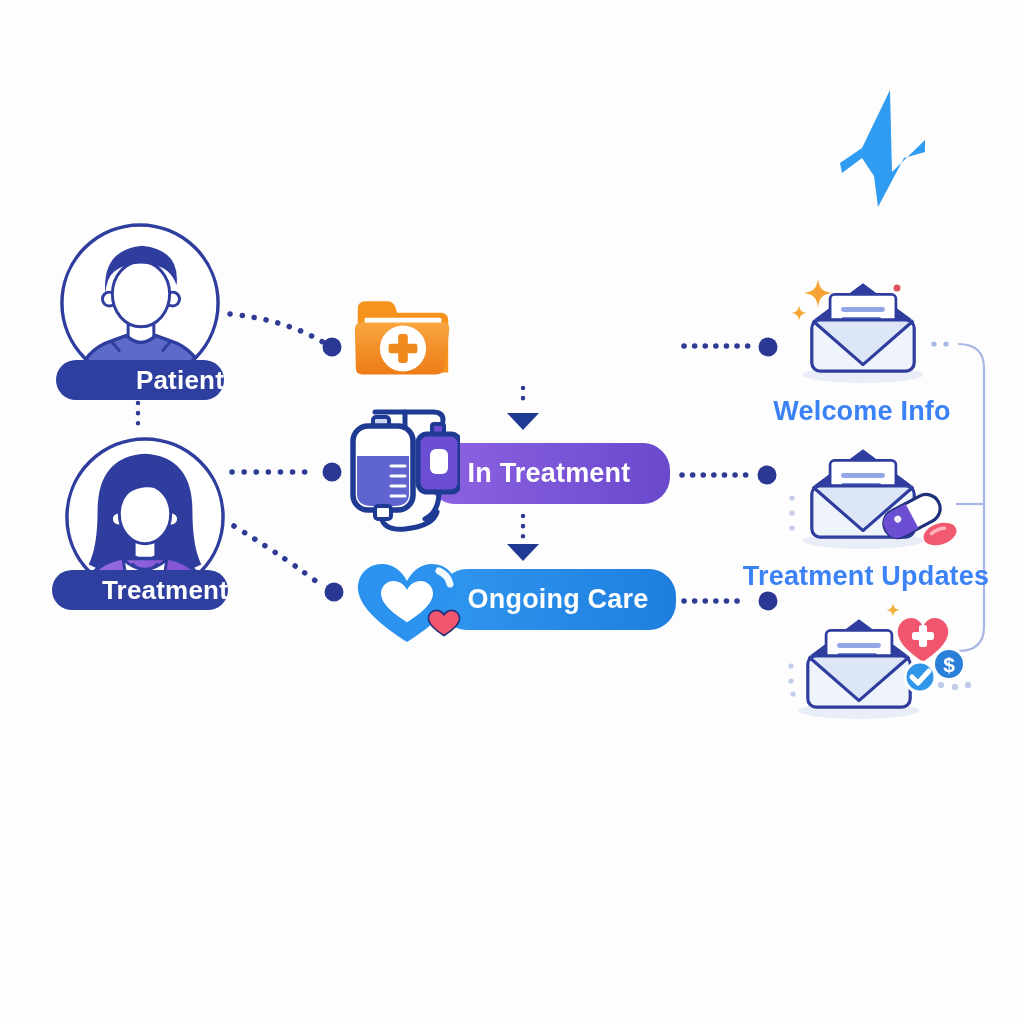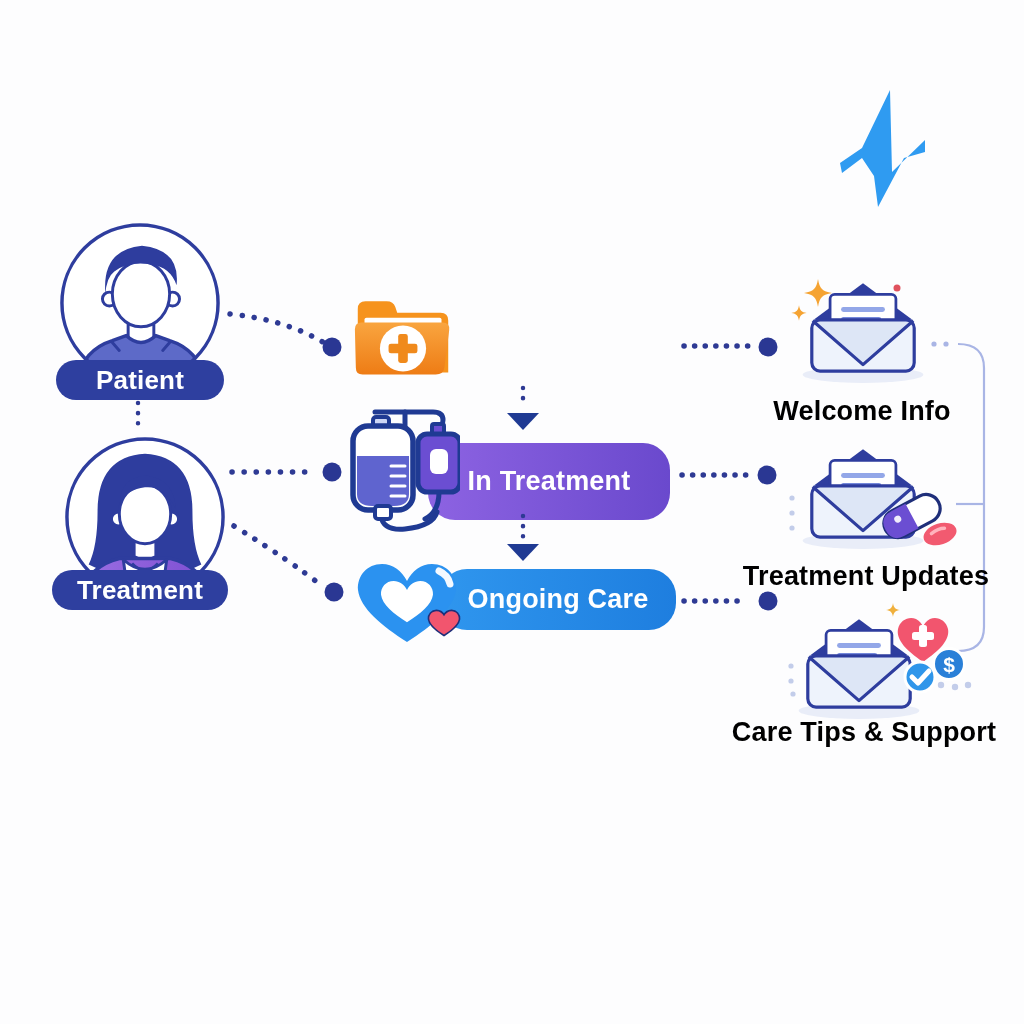--- a/index.html
+++ b/index.html
@@ -5,37 +5,37 @@
   html,body{margin:0;padding:0;background:#fff;}
   .canvas{
     position:relative;width:1024px;height:1024px;background:#fdfdfe;
     font-family:"Liberation Sans",sans-serif;overflow:hidden;
   }
   .abs{position:absolute;}
   svg{display:block;}
   
   .actor-label{
     position:absolute;background:#2e3f9f;color:#fff;border-radius:21px;
-    font-size:26px;font-weight:700;text-align:center;line-height:40px;height:40px;
+    font-size:26px;font-weight:700;text-align:right;line-height:40px;height:40px;
     letter-spacing:.2px;z-index:4;
   }
   
   .stage-pill{
     position:absolute;border-radius:27px;color:#fff;display:flex;
     align-items:center;justify-content:center;font-size:27px;font-weight:700;
     letter-spacing:.2px;z-index:1;
   }
   .stage-pill.s1{background:linear-gradient(90deg,#4449ae,#3137a0);}
   .stage-pill.s2{background:linear-gradient(90deg,#8d63e2,#6a49cd);}
   .stage-pill.s3{background:linear-gradient(90deg,#2f96ee,#1e7edf);align-items:center;}
   .stage-icon{position:absolute;z-index:2;}
   
   .email-label{
     position:absolute;transform:translateX(-50%);white-space:nowrap;
-    color:#000000;font-size:27px;font-weight:700;letter-spacing:.2px;z-index:3;
+    color:#3b82f6;font-size:27px;font-weight:700;letter-spacing:.2px;z-index:3;
   }
   .connectors{position:absolute;left:0;top:0;pointer-events:none;z-index:3;}
   .env{position:absolute;z-index:2;}
 </style>
 </head>
 <body>
 
 <div class="canvas">
 
   <svg width="0" height="0" style="position:absolute" aria-hidden="true">
@@ -159,21 +159,21 @@
 
   <svg class="stage-icon" style="left:352px;top:288px" width="102" height="94" viewBox="0 0 106 94">
     <path d="M6,86 L6,20 Q6,12 14,12 L36,12 Q43,12 45,18 L47,24 L92,24 Q100,24 100,32 L100,86 Z" fill="#f6931d"></path>
     <rect x="13" y="29" width="80" height="9" rx="2" fill="#fff"></rect>
     <path d="M3,41 Q3,34 10,34 L94,34 Q102,34 101,42 L96,81 Q95,88 87,88 L11,88 Q4,88 4,81 Z" fill="url(#gFolder)"></path>
     <circle cx="53" cy="61" r="24" fill="#fff"></circle>
     <rect x="48" y="46" width="10" height="30" rx="2.5" fill="#f08a1c"></rect>
     <rect x="38" y="56" width="30" height="10" rx="2.5" fill="#f08a1c"></rect>
   </svg>
 
-  <div class="stage-pill s2" style="left:428px;top:443px;width:242px;height:77px">
+  <div class="stage-pill s2" style="left:428px;top:443px;width:242px;height:61px">
     <span>In Treatment</span>
   </div>
   <svg class="stage-icon" style="left:346px;top:404px" width="114" height="130" viewBox="0 0 112 130">
     <g stroke="#1f3a93" fill="none" stroke-linecap="round">
       <path d="M28,8 L86,8 Q96,8 96,16 Q96,23 89,23" stroke-width="5"></path>
       <path d="M58,8 L58,104" stroke-width="5"></path>
       <path d="M34,112 Q36,127 58,125 Q86,122 90,108" stroke-width="5"></path>
       <path d="M92,88 Q92,108 78,115" stroke-width="5"></path>
     </g>
     <rect x="26" y="13" width="16" height="12" rx="3" fill="#cdd6f5" stroke="#1f3a93" stroke-width="4"></rect>
@@ -230,15 +230,14 @@
     </g>
     <g>
       <circle cx="61" cy="54" r="15.5" fill="#2a80d8" stroke="#fff" stroke-width="3"></circle>
       <text x="61" y="62" text-anchor="middle" font-family="Liberation Sans, sans-serif" font-size="21" font-weight="700" fill="#fff">$</text>
     </g>
     <g>
       <circle cx="32" cy="67" r="15" fill="#2f96ea" stroke="#fff" stroke-width="3"></circle>
       <path d="M24,67 L30,73 L41,61" fill="none" stroke="#fff" stroke-width="5" stroke-linecap="round" stroke-linejoin="round"></path>
     </g>
   </svg>
-  <div class="email-label" style="left:864px;top:717px">Care Tips &amp; Support</div>
 
 </div>
 
 </body></html>

